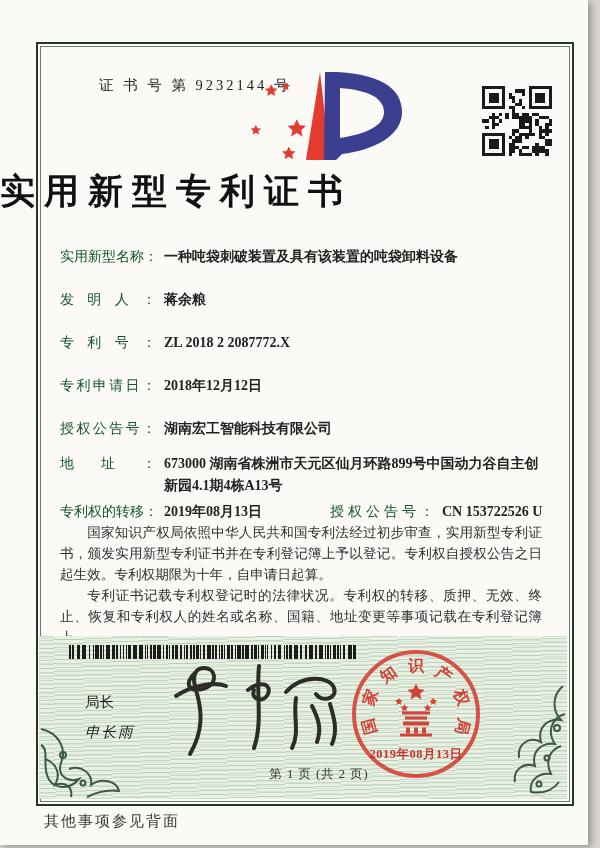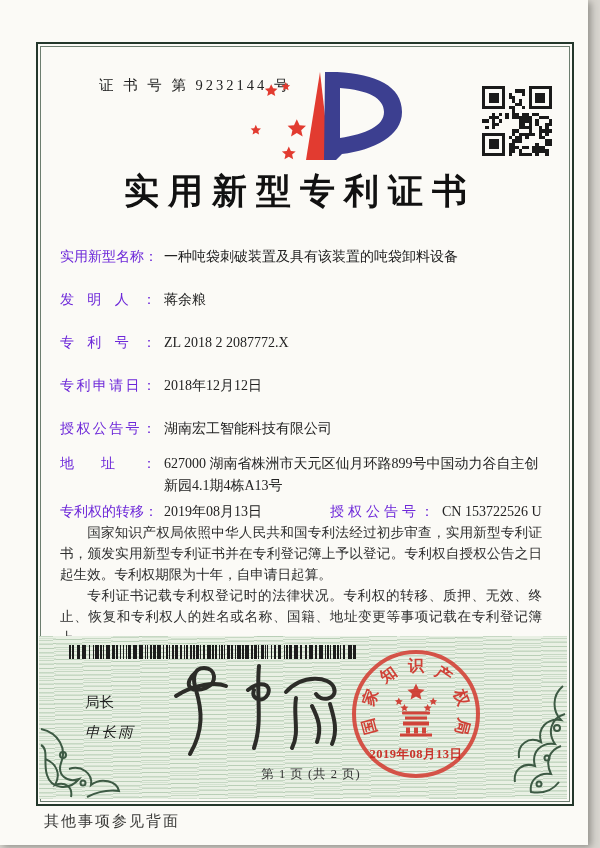--- a/index.html
+++ b/index.html
@@ -22,31 +22,31 @@
     position:absolute;left:2px;top:2px;right:2px;bottom:2px;
     border:1px solid #6c7d6f;
   }
   .cert-no{
     position:absolute;left:56px;top:76px;
     font-size:14.5px;letter-spacing:3px;color:#222;margin-left:43px;
   }
   .logo{position:absolute;left:236px;top:60px;}
   .qr{position:absolute;left:482px;top:86px;}
   .title{
-    position:absolute;left:0;top:168px;width:600px;text-align:center;
+    position:absolute;left:0;top:168px;width:600px;
     font-size:35px;font-weight:bold;letter-spacing:9px;color:#111;
   }
   .fields{position:absolute;left:60px;top:0;width:486px;}
   .row{position:absolute;left:0;font-size:14px;line-height:22px;white-space:nowrap;}
   .lbl{
     display:inline-block;width:96px;
     text-align:justify;text-align-last:justify;
-    vertical-align:top;color:#6d28d9;
-  }
-  .val{display:inline-block;margin-left:8px;color:#222;vertical-align:top;}
+    vertical-align:top;color:#14532d;
+  }
+  .val{display:inline-block;margin-left:8px;color:#222;vertical-align:top;font-weight:bold;}
   .val.wrap{white-space:normal;width:382px;}
   .pair2{position:absolute;left:270px;top:0;}
   .pair2 .lbl{width:104px;}
   .paras{
     position:absolute;left:60px;top:522px;width:482px;
     font-size:13.6px;line-height:21px;text-align:justify;color:#2e2e2e;
   }
   .paras p{margin:0;text-indent:2em;}
   .band{
     position:absolute;left:39px;top:636px;width:528px;height:163px;
@@ -72,21 +72,21 @@
   }
   .seal-emblem{position:absolute;left:50%;top:50%;transform:translate(-50%,-58%);}
   .seal-date{
     position:absolute;left:0;right:0;top:92px;text-align:center;
     font-size:12.5px;letter-spacing:.5px;color:rgba(200,42,34,.95);font-weight:bold;
   }
   .flourish{position:absolute;}
   .fl-left{left:0;bottom:0;}
   .fl-right{right:0;bottom:0;transform:scaleX(-1);}
   .pageno{
-    position:absolute;left:8px;width:528px;top:130px;text-align:center;
+    position:absolute;left:16px;width:528px;top:130px;text-align:center;
     font-size:12.5px;letter-spacing:1px;color:#333;
   }
   .footer-note{
     position:absolute;left:0;top:812px;width:600px;text-align:left;
     font-size:15px;letter-spacing:2px;color:#3a3a38;padding-left:44px;
   }
   svg{display:block;}
 </style>
 </head>
 <body>
@@ -263,21 +263,21 @@
   <div class="row" style="top:332px">
     <span class="lbl">专利号：</span><span class="val">ZL 2018 2 2087772.X</span>
   </div>
   <div class="row" style="top:375px">
     <span class="lbl">专利申请日：</span><span class="val">2018年12月12日</span>
   </div>
   <div class="row" style="top:418px">
     <span class="lbl">授权公告号：</span><span class="val">湖南宏工智能科技有限公司</span>
   </div>
   <div class="row" style="top:453px">
-    <span class="lbl">地址：</span><span class="val wrap">627000 湖南省株洲市天元区仙月环路899号中国动力谷自主创新园4.1期4栋A13号</span>
+    <span class="lbl">地址：</span><span class="val wrap">673000 湖南省株洲市天元区仙月环路899号中国动力谷自主创新园4.1期4栋A13号</span>
   </div>
   <div class="row" style="top:501px">
     <span class="lbl">专利权的转移：</span><span class="val">2019年08月13日</span>
     <span class="pair2">
       <span class="lbl">授权公告号：</span><span class="val">CN 153722526 U</span>
     </span>
   </div>
 </div>
 
 <div class="paras">

